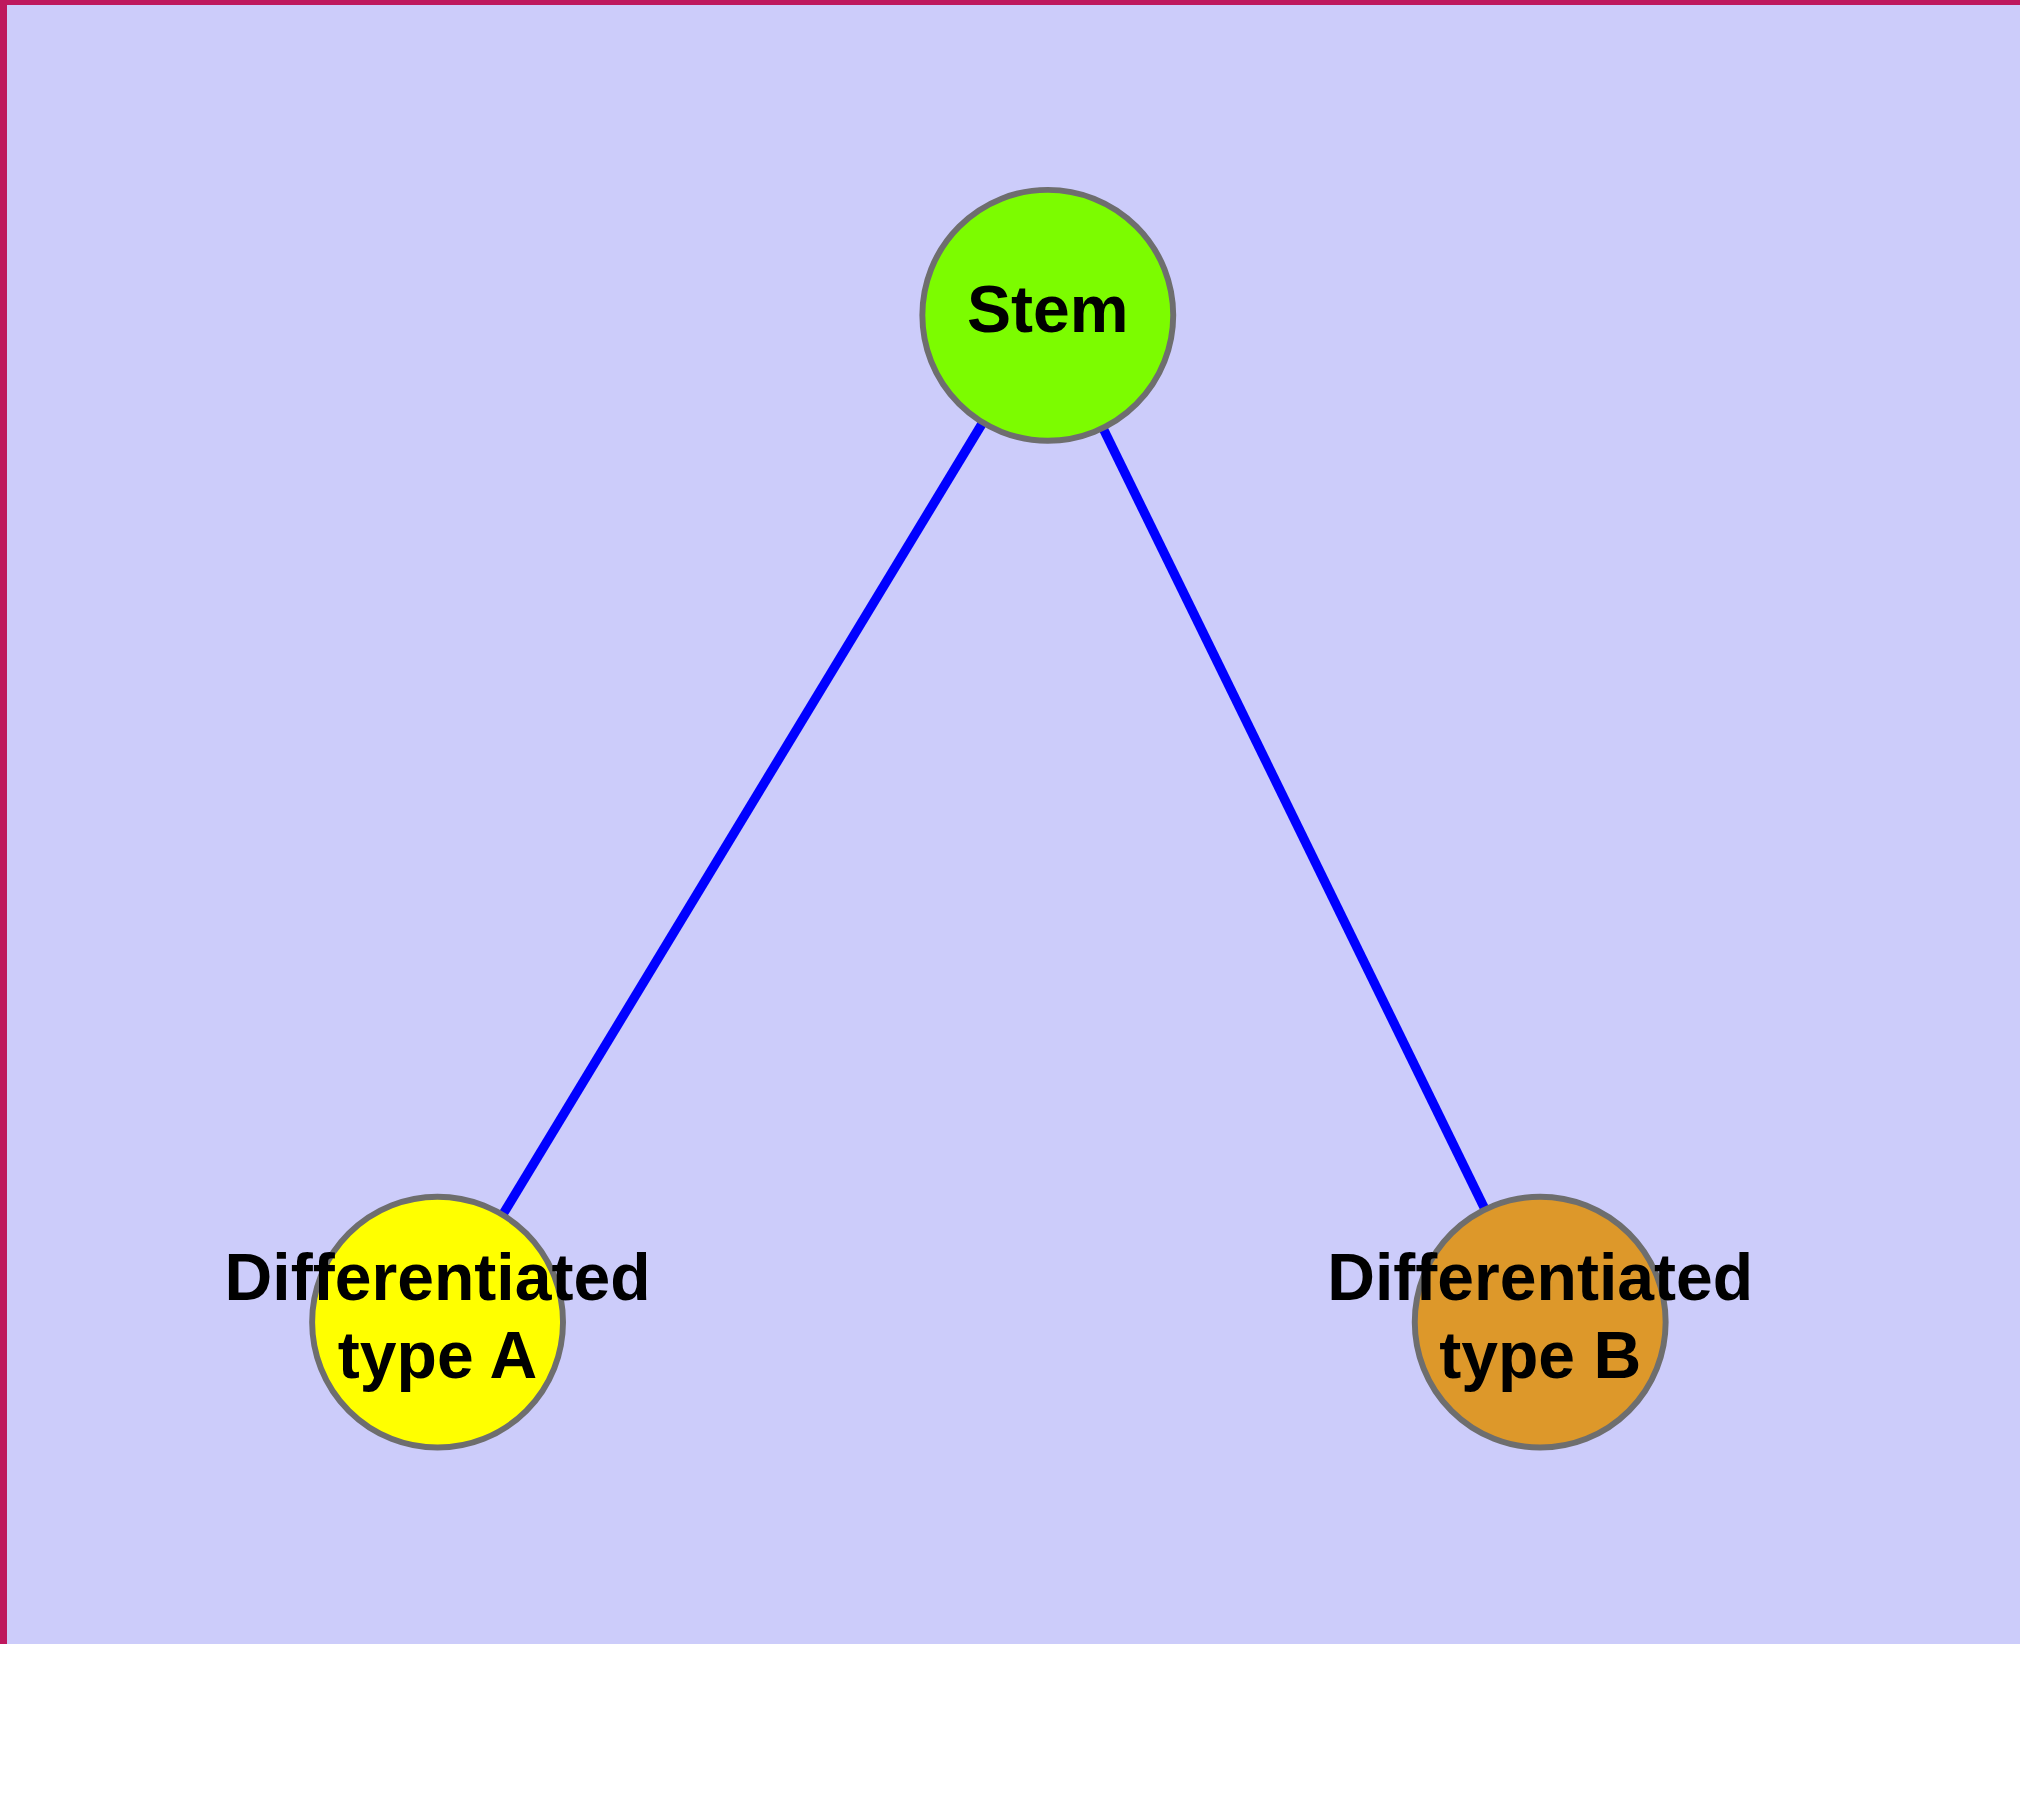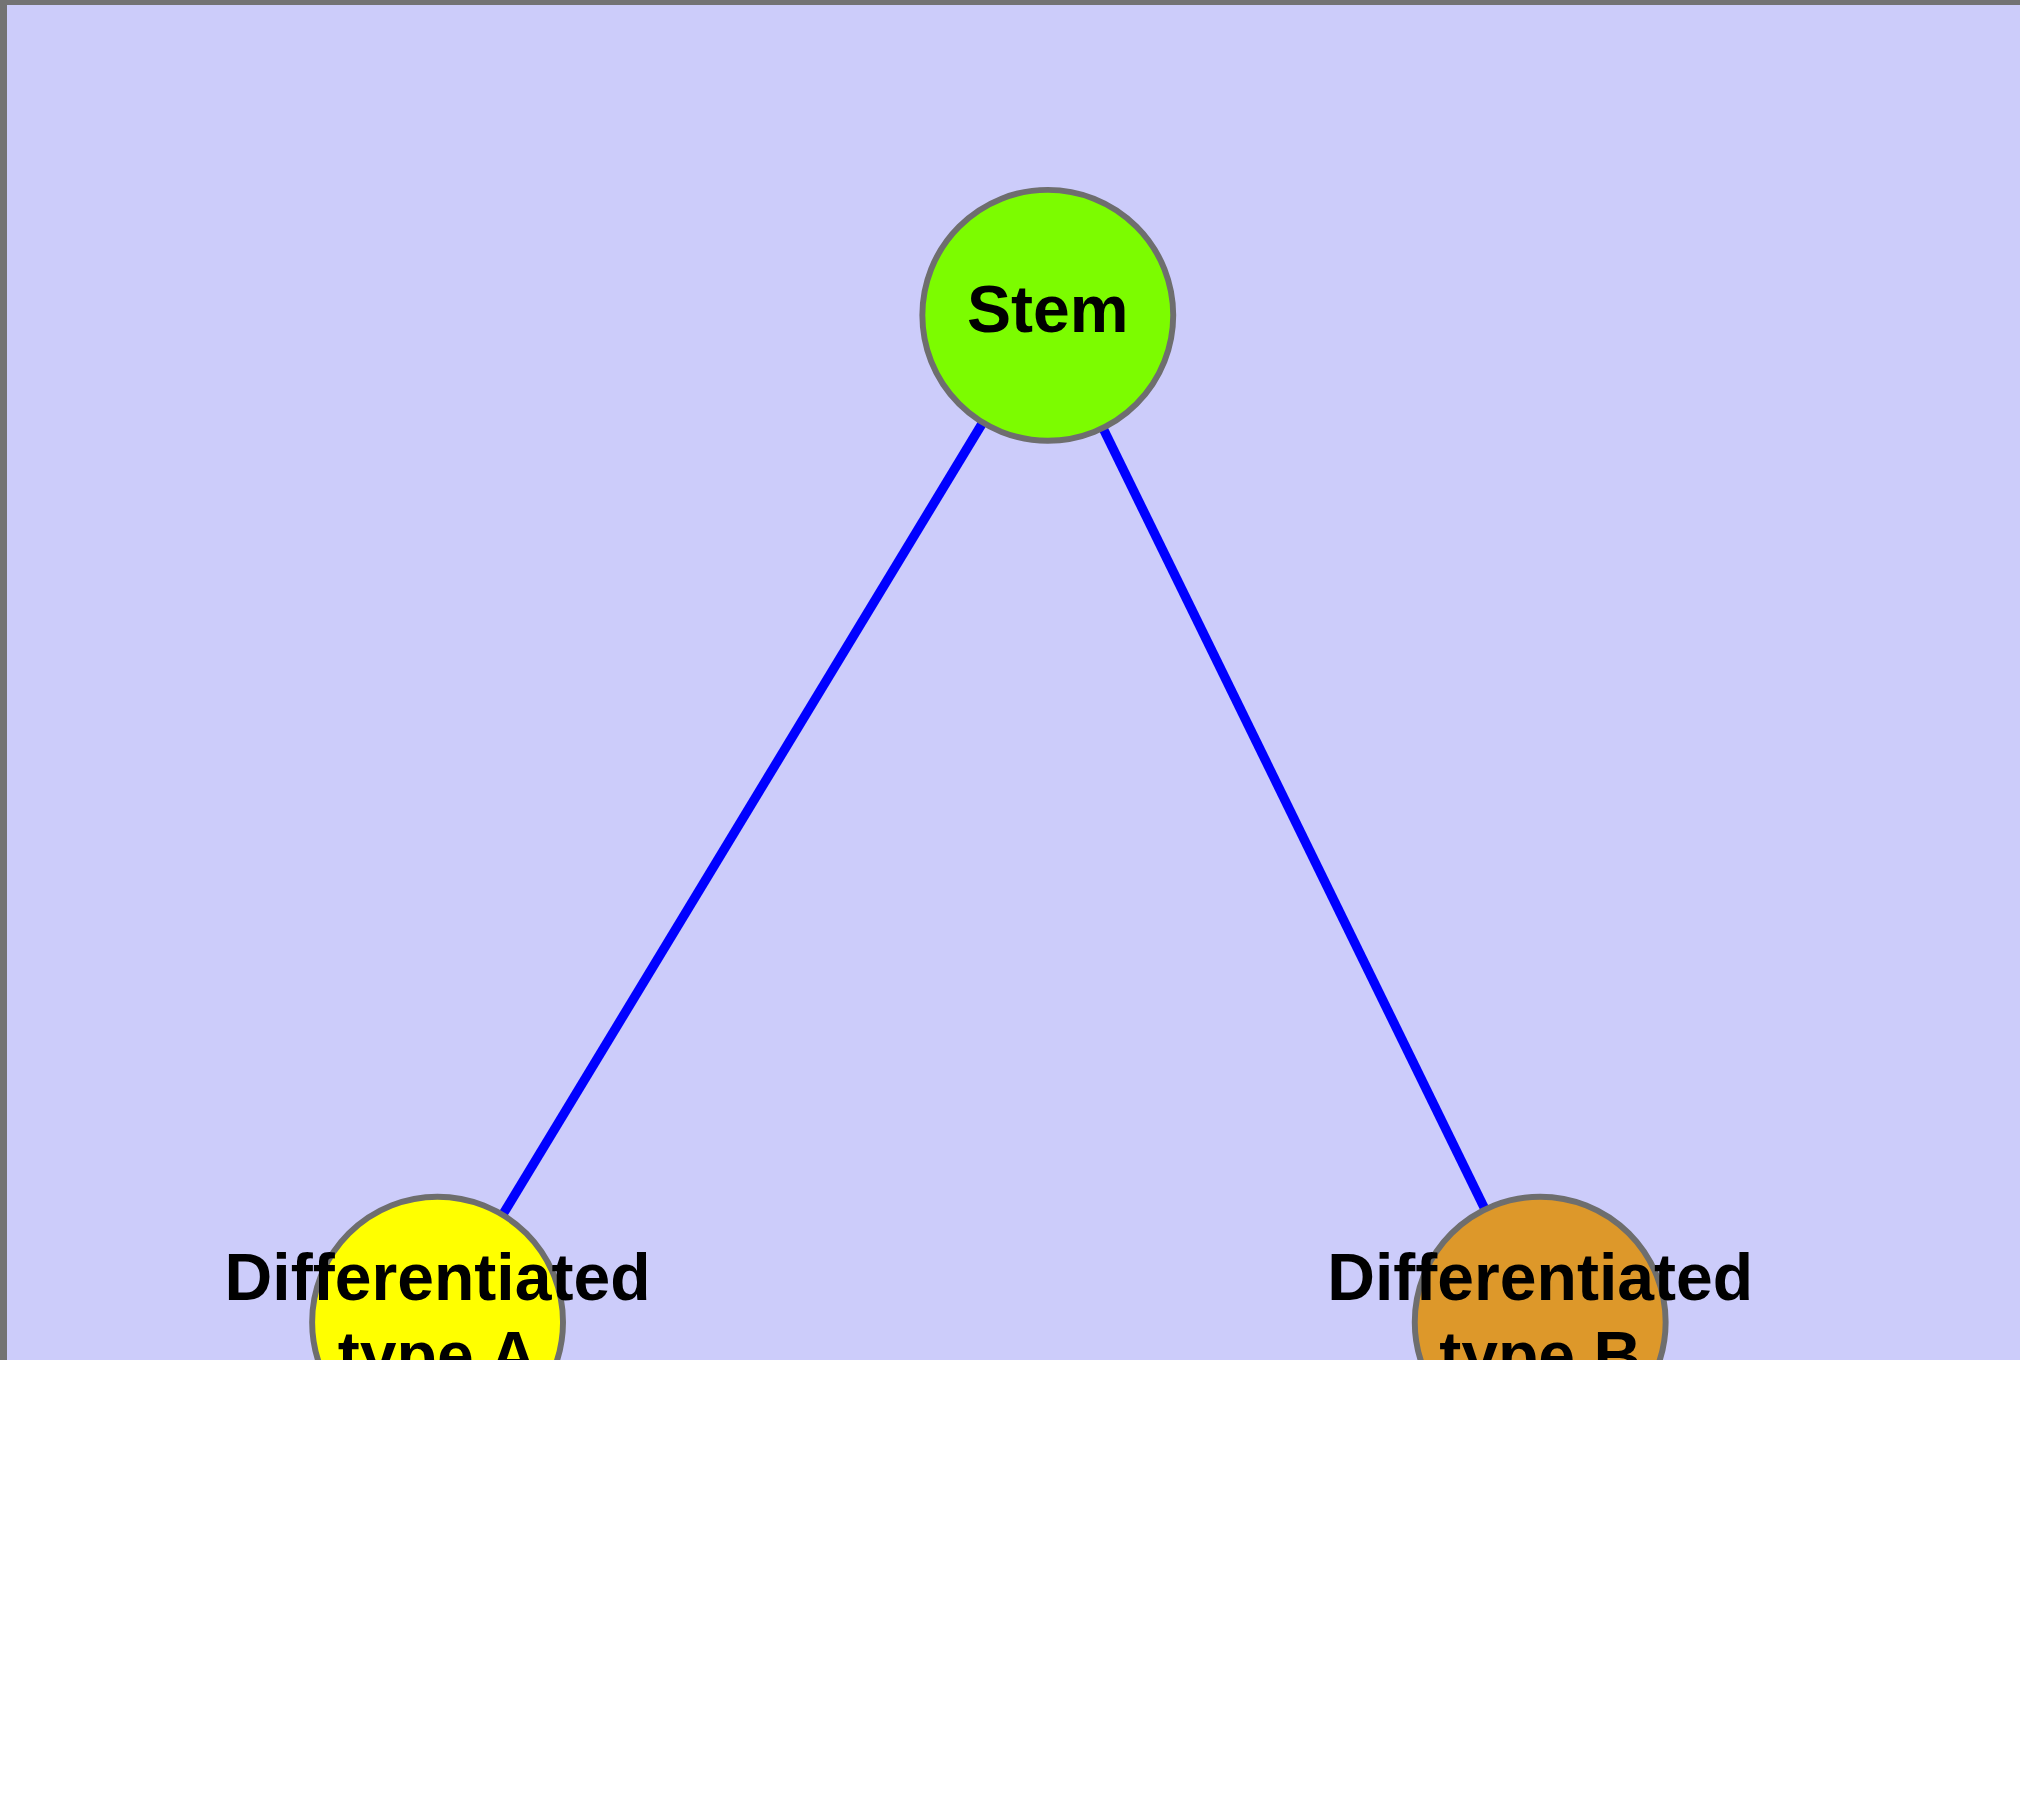--- a/index.html
+++ b/index.html
@@ -4,22 +4,22 @@
 <title>Cell differentiation graph</title>
 <style>
   html, body {
     margin: 0;
     padding: 0;
     background: #ffffff;
   }
   #canvas {
     position: relative;
     width: 2021px;
-    height: 1360px;
-    background: #737373;
+    height: 1644px;
+    background: #be185d;
     overflow: hidden;
     font-family: "Liberation Sans", "DejaVu Sans", sans-serif;
   }
   #plot-area {
     position: absolute;
     left: 6.8px;
     top: 5.1px;
     width: 2014px;
     height: 1807px;
     background: #ccccfa;

